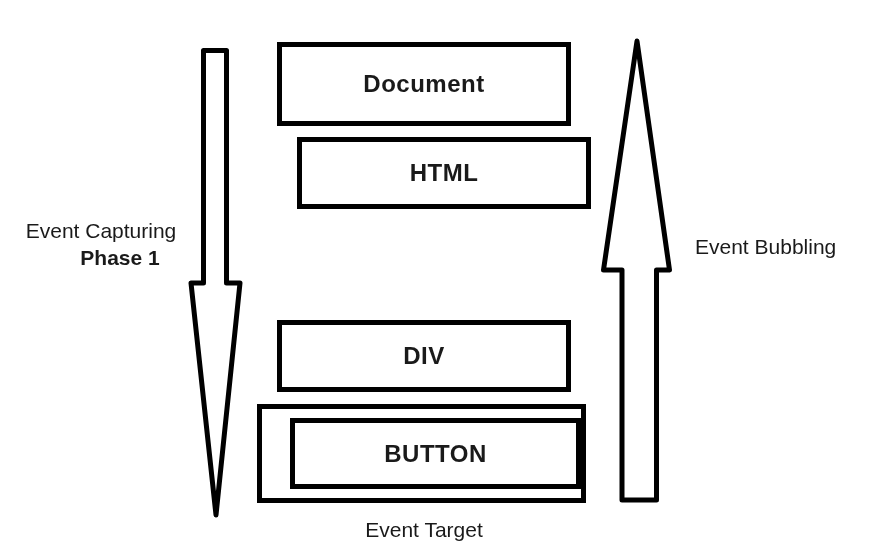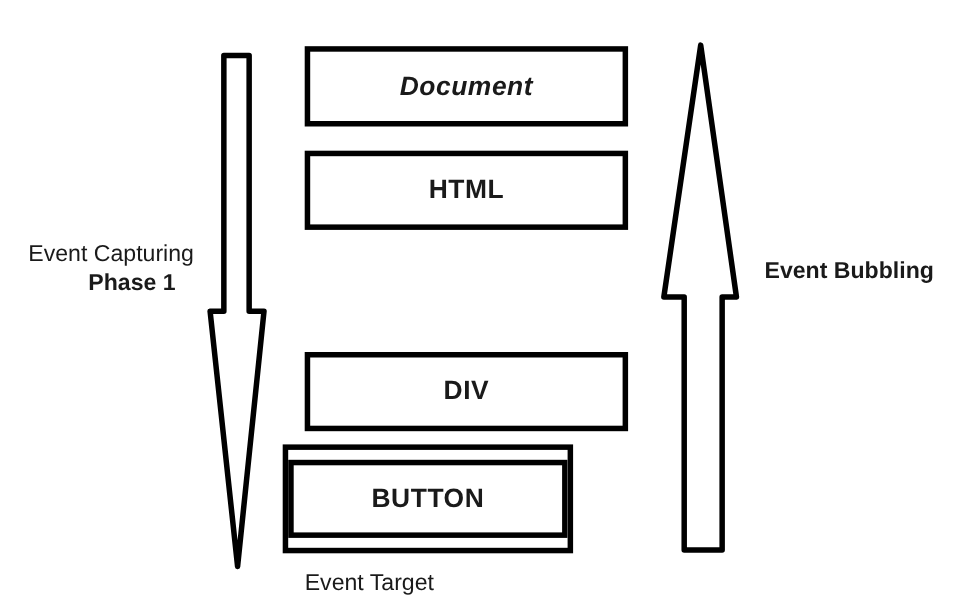--- a/index.html
+++ b/index.html
@@ -40,36 +40,36 @@
     display: flex;
     align-items: center;
     justify-content: center;
   }
   .node-label {
     font-weight: bold;
     font-size: 24px;
     letter-spacing: 0.5px;
     color: var(--text);
   }
-  .box-document { top: 42px;  height: 73px; font-style: italic; }
-  .box-html     { top: 137px; height: 72px; }
+  .box-document { top: 42px;  height: 84px; }
+  .box-html     { top: 137px; height: 72px; margin-left: 20px; }
   .box-body     { top: 227px; height: 73px; }
   .box-div      { top: 320px; height: 72px; text-align: right; }
 
   .target-outer {
     position: absolute;
     left: 257px;
     top: 404px;
-    width: 264px;
+    width: 329px;
     height: 99px;
     border: 5px solid var(--stroke);
     background: var(--bg);
     display: flex;
     align-items: center;
-    justify-content: flex-start;
+    justify-content: flex-end;
   }
   .target-inner {
     width: 291px;
     height: 71px;
     border: 5px solid var(--stroke);
     background: var(--bg);
     display: flex;
     align-items: center;
     justify-content: center;
   }
@@ -85,29 +85,28 @@
     top: 217px;
     width: 182px;
     text-align: center;
   }
   .phase-label-left .line2 { padding-left: 38px; font-weight: bold; }
   .phase-label-right {
     left: 695px;
     top: 233px;
     width: 180px;
     text-align: left;
-    font-weight: bold;
   }
 
   .target-caption {
     position: absolute;
     left: 277px;
     top: 518px;
     width: 294px;
-    text-align: left;
+    text-align: center;
     font-size: 21px;
     color: var(--text);
   }
 </style>
 </head>
 <body>
 
 <div class="canvas">
 
   <svg class="arrows-layer" viewBox="0 0 891 558" xmlns="http://www.w3.org/2000/svg">

